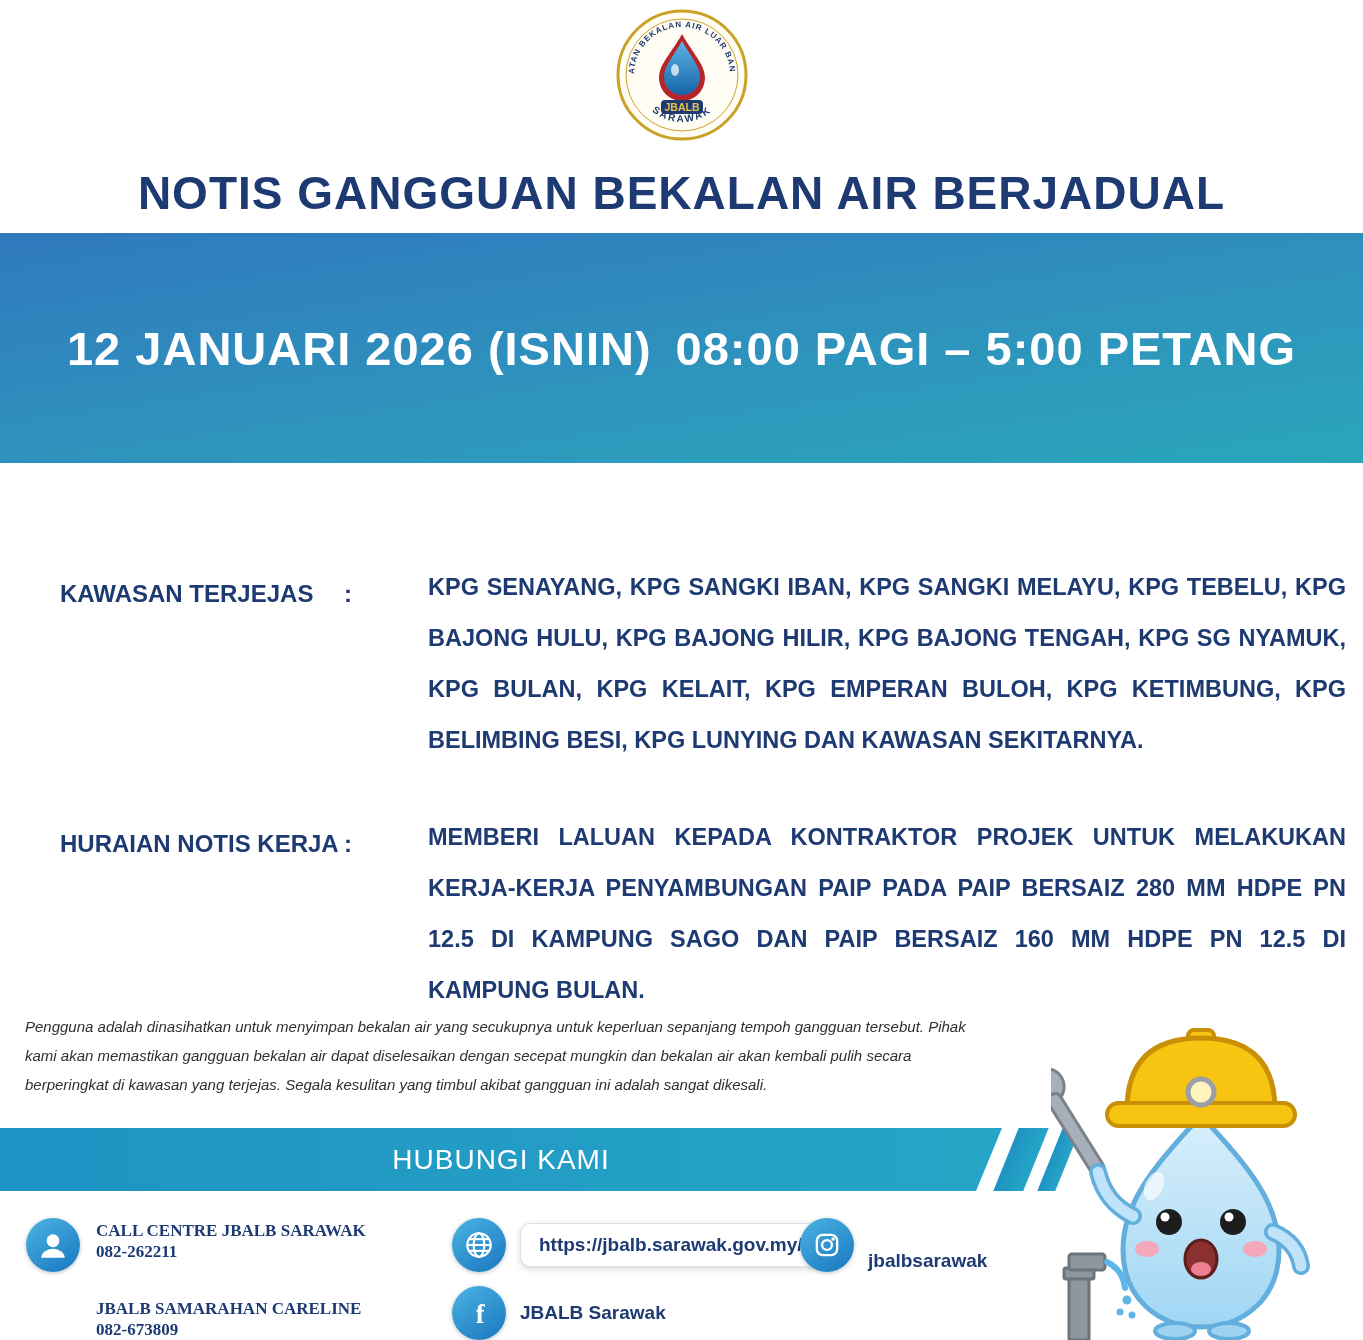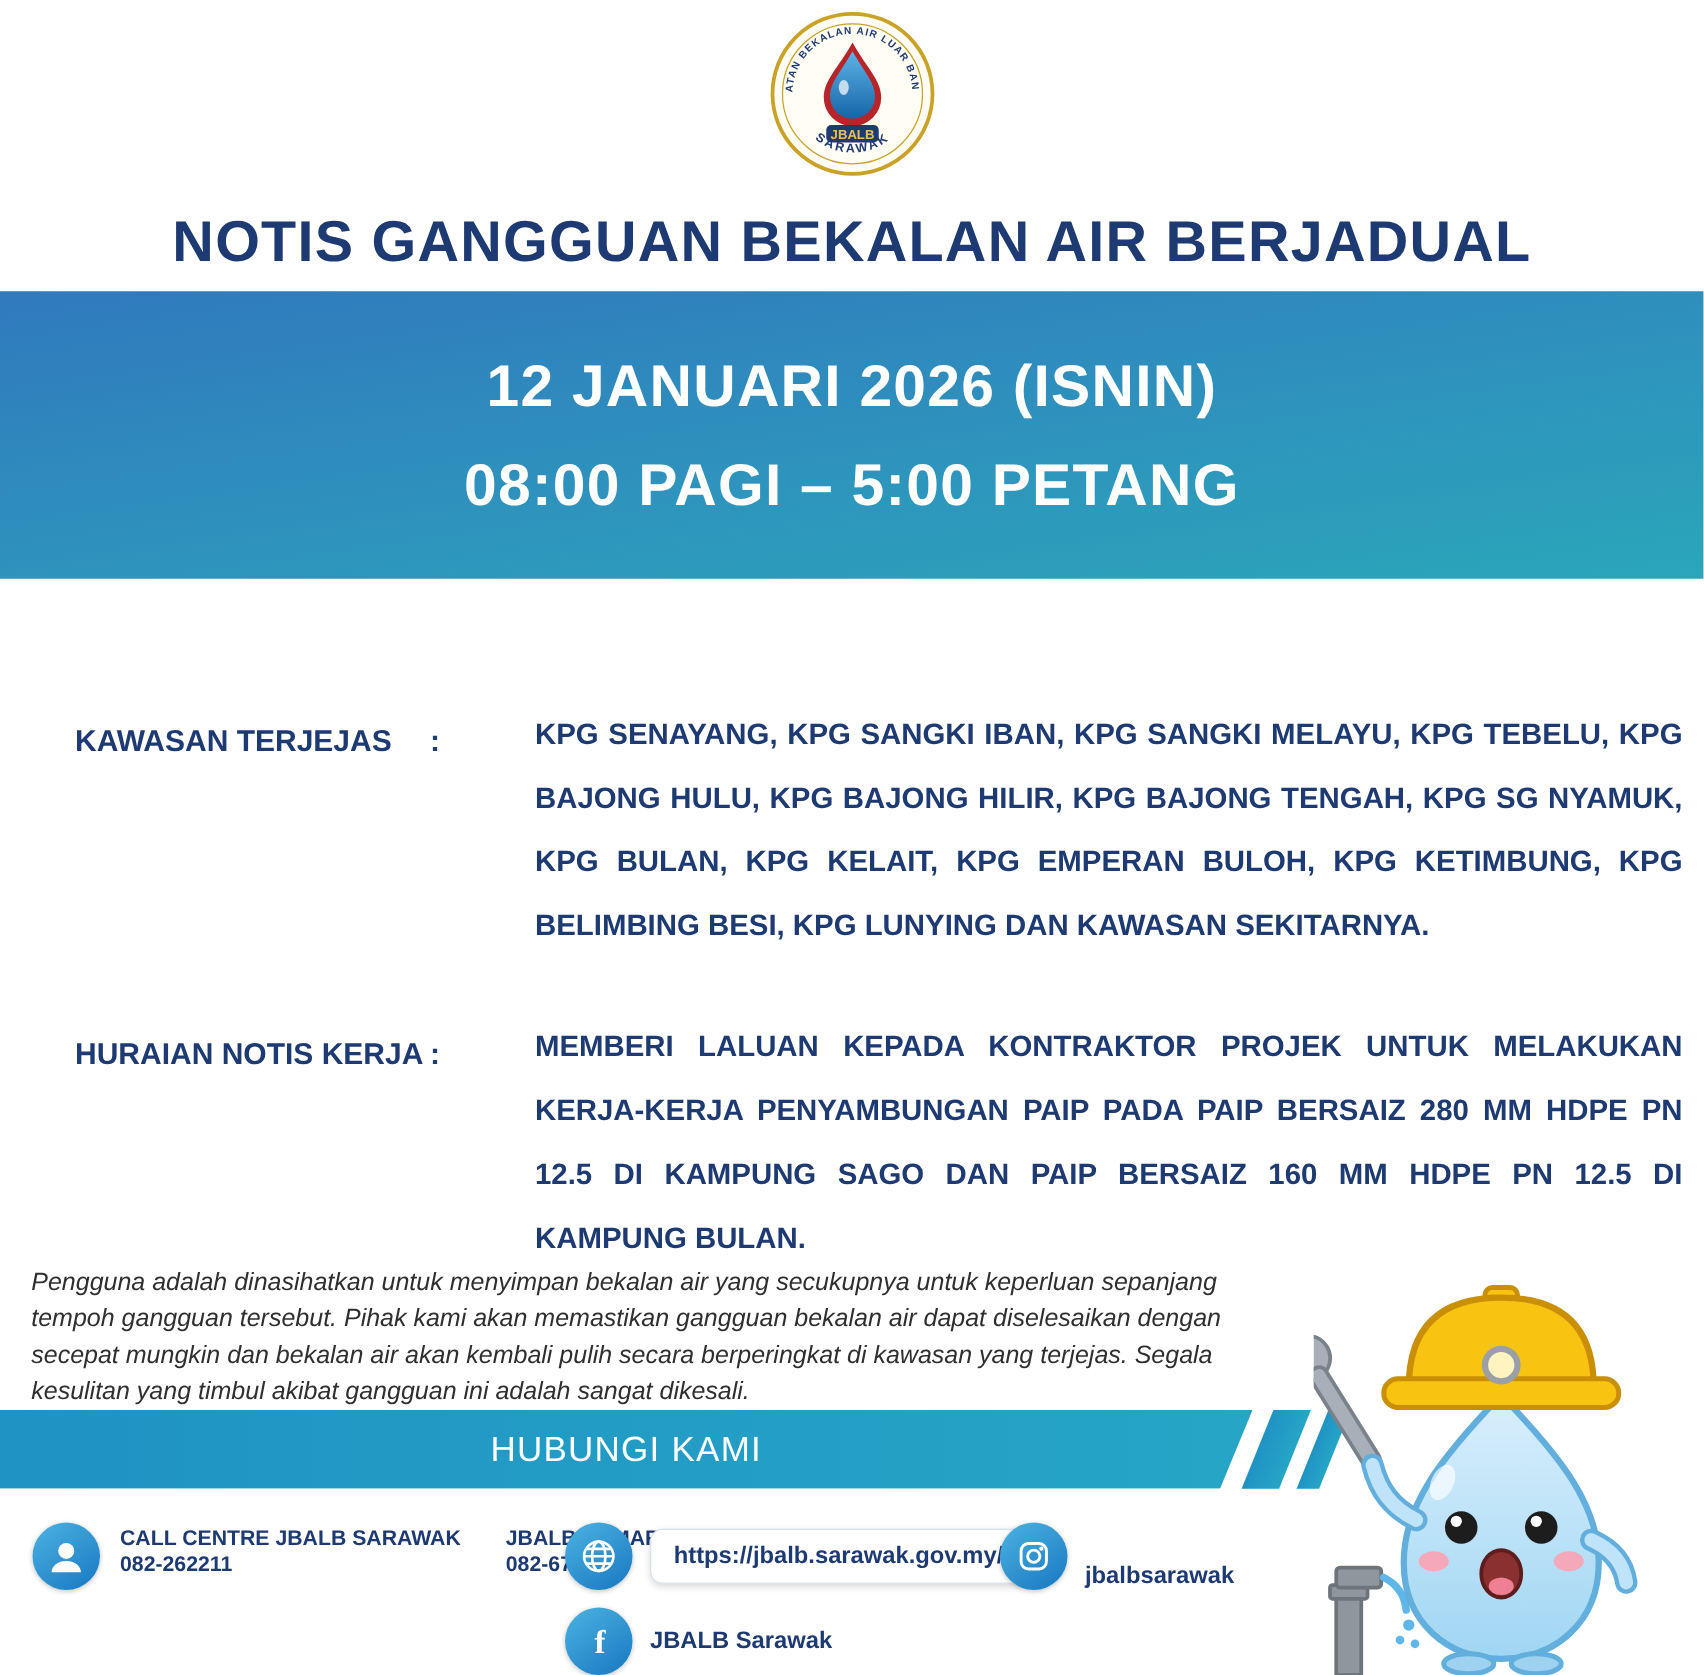--- a/index.html
+++ b/index.html
@@ -13,21 +13,21 @@
     width:134px; height:134px; }
 
   
   .title { position:absolute; top:166px; left:0; width:100%; margin:0;
     text-align:center; font-size:46px; font-weight:700; letter-spacing:1px;
     color:#1e3a72; }
 
   
   .banner { position:absolute; top:233px; left:0; width:100%; height:230px;
     background:linear-gradient(172deg,#3079bd 0%,#2e93bd 55%,#2aa6ba 100%);
-    color:#fff; display:flex; flex-direction:column; align-items:center;
+    color:#fff; display:flex; align-items:center;
     justify-content:center; gap:24px; }
   .banner-line { font-size:47px; font-weight:700; letter-spacing:1px; }
 
   
   .bahagian { position:absolute; top:496px; left:115px; font-size:30px;
     font-weight:700; color:#1e3a72; }
   .daerah { position:absolute; top:496px; left:815px; font-size:30px;
     font-weight:700; color:#1e3a72; }
 
   
@@ -36,21 +36,21 @@
   .k-label { top:580px; }
   .h-label { top:830px; }
   .sec-text { position:absolute; left:428px; width:918px; margin:0;
     font-size:23.5px; font-weight:700; color:#1e3a72; line-height:51px;
     text-align:justify; }
   .k-text { top:562px; }
   .h-text { top:812px; }
 
   
   .disclaimer { position:absolute; top:1012px; left:25px; width:952px; margin:0;
-    font-style:italic; font-size:20px; line-height:29px; color:#2f2f2f; }
+    font-style:italic; font-size:15px; line-height:29px; color:#2f2f2f; }
 
   
   .contact-banner { position:absolute; top:1128px; left:0; width:1110px; height:63px; }
   .contact-bar { position:absolute; left:0; top:0; width:1002px; height:63px;
     background:linear-gradient(90deg,#1f93c4,#26a5c6);
     clip-path:polygon(0 0,1002px 0,976px 100%,0 100%);
     display:flex; align-items:center; justify-content:center; }
   .contact-bar span { font-size:28px; font-weight:400; color:#fff; letter-spacing:1px; }
   .stripe { position:absolute; top:0; height:63px;
     background:linear-gradient(90deg,#1f93c4,#26a5c6); transform:skewX(-22deg); }
@@ -58,21 +58,21 @@
   .s2 { left:1050px; width:18px; }
 
   
   .ci { width:54px; height:54px; border-radius:50%; flex:none;
     background:linear-gradient(145deg,#4cb3e2,#1877c0);
     display:flex; align-items:center; justify-content:center;
     box-shadow:0 1px 4px rgba(0,0,0,.25); }
   .c-text { font-size:17px; font-weight:700; color:#1e3a72; line-height:21px; }
   .contact-call { position:absolute; left:26px; top:1218px; display:flex;
     gap:16px; align-items:flex-start; }
-  .call-col { display:flex; flex-direction:row; gap:36px; padding-top:2px; }
+  .call-col { display:flex; flex-direction:column; gap:36px; padding-top:2px;font-family:Liberation Serif, serif; }
   .web-row { position:absolute; left:452px; top:1218px; display:flex;
     align-items:center; gap:14px; }
   .url-pill { background:#fff; border:1px solid #d7e3ec; border-radius:10px;
     box-shadow:0 2px 6px rgba(0,0,0,.15); padding:10px 18px; font-size:19px;
     font-weight:700; color:#1e3a72; }
   .fb-row { position:absolute; left:452px; top:1286px; display:flex;
     align-items:center; gap:14px; }
   .ig-row { position:absolute; left:800px; top:1218px; display:flex;
     align-items:flex-end; gap:14px; }
   .soc-name { font-size:19px; font-weight:700; color:#1e3a72; }

